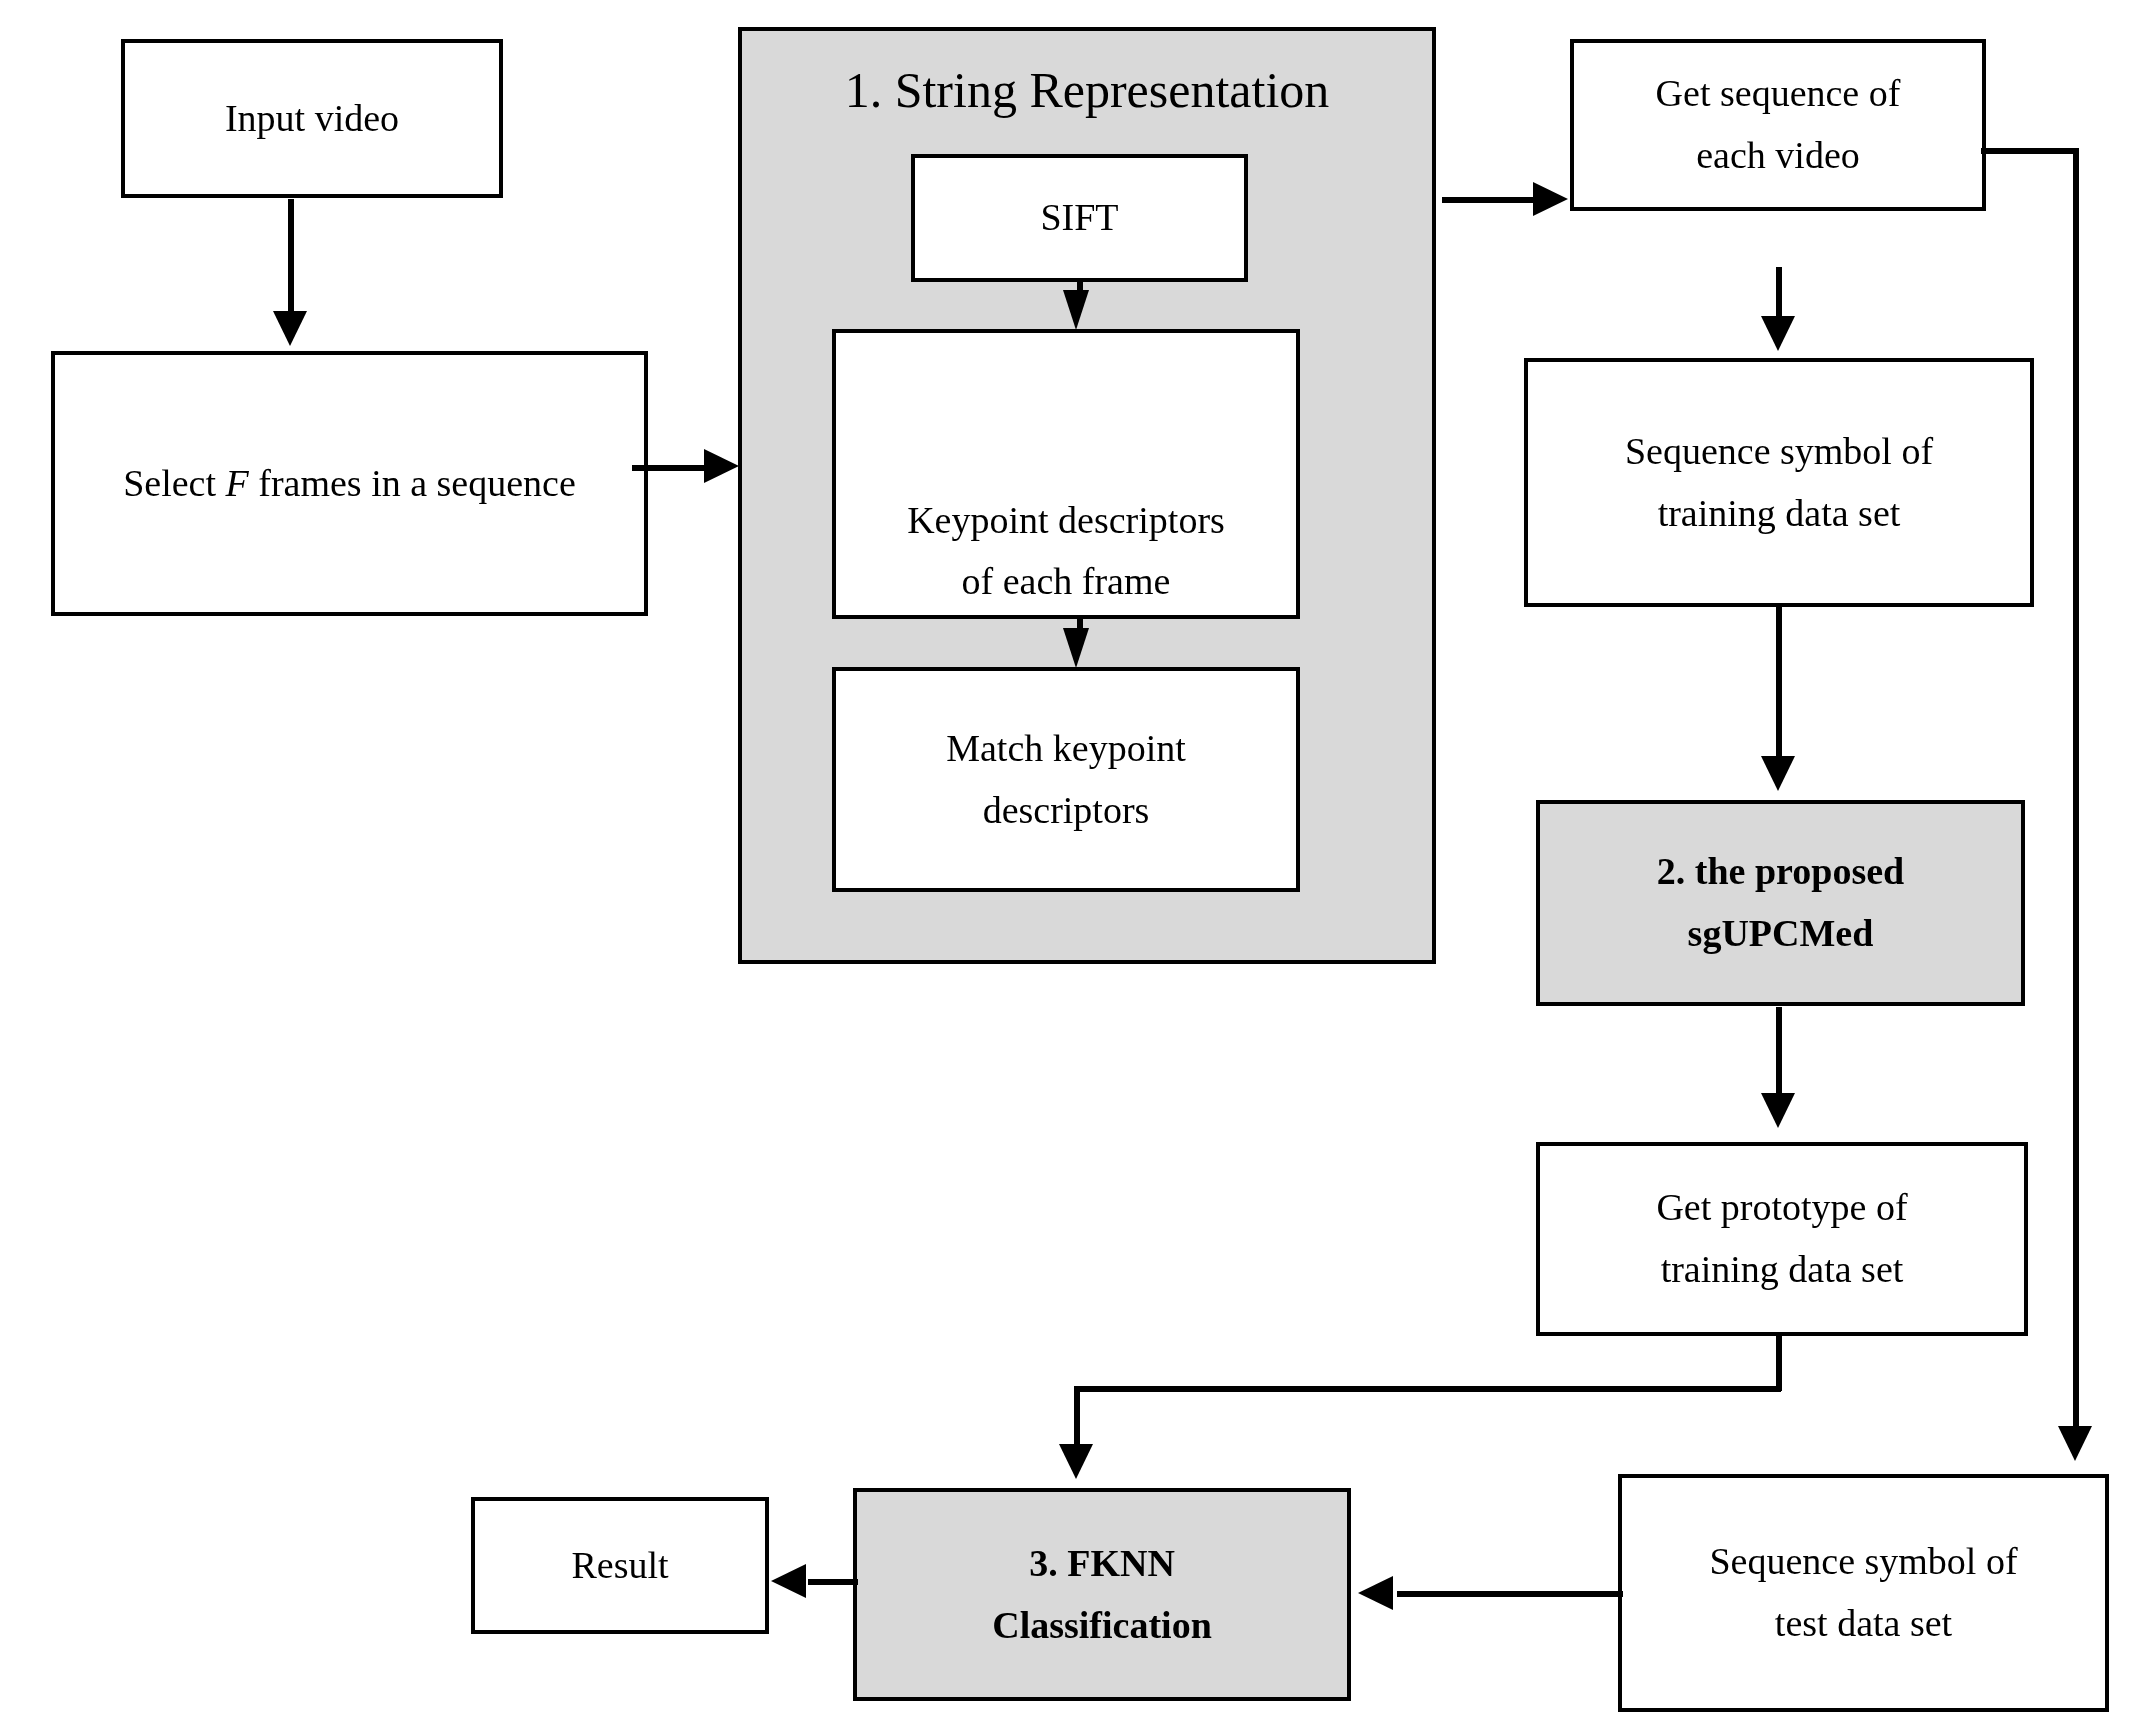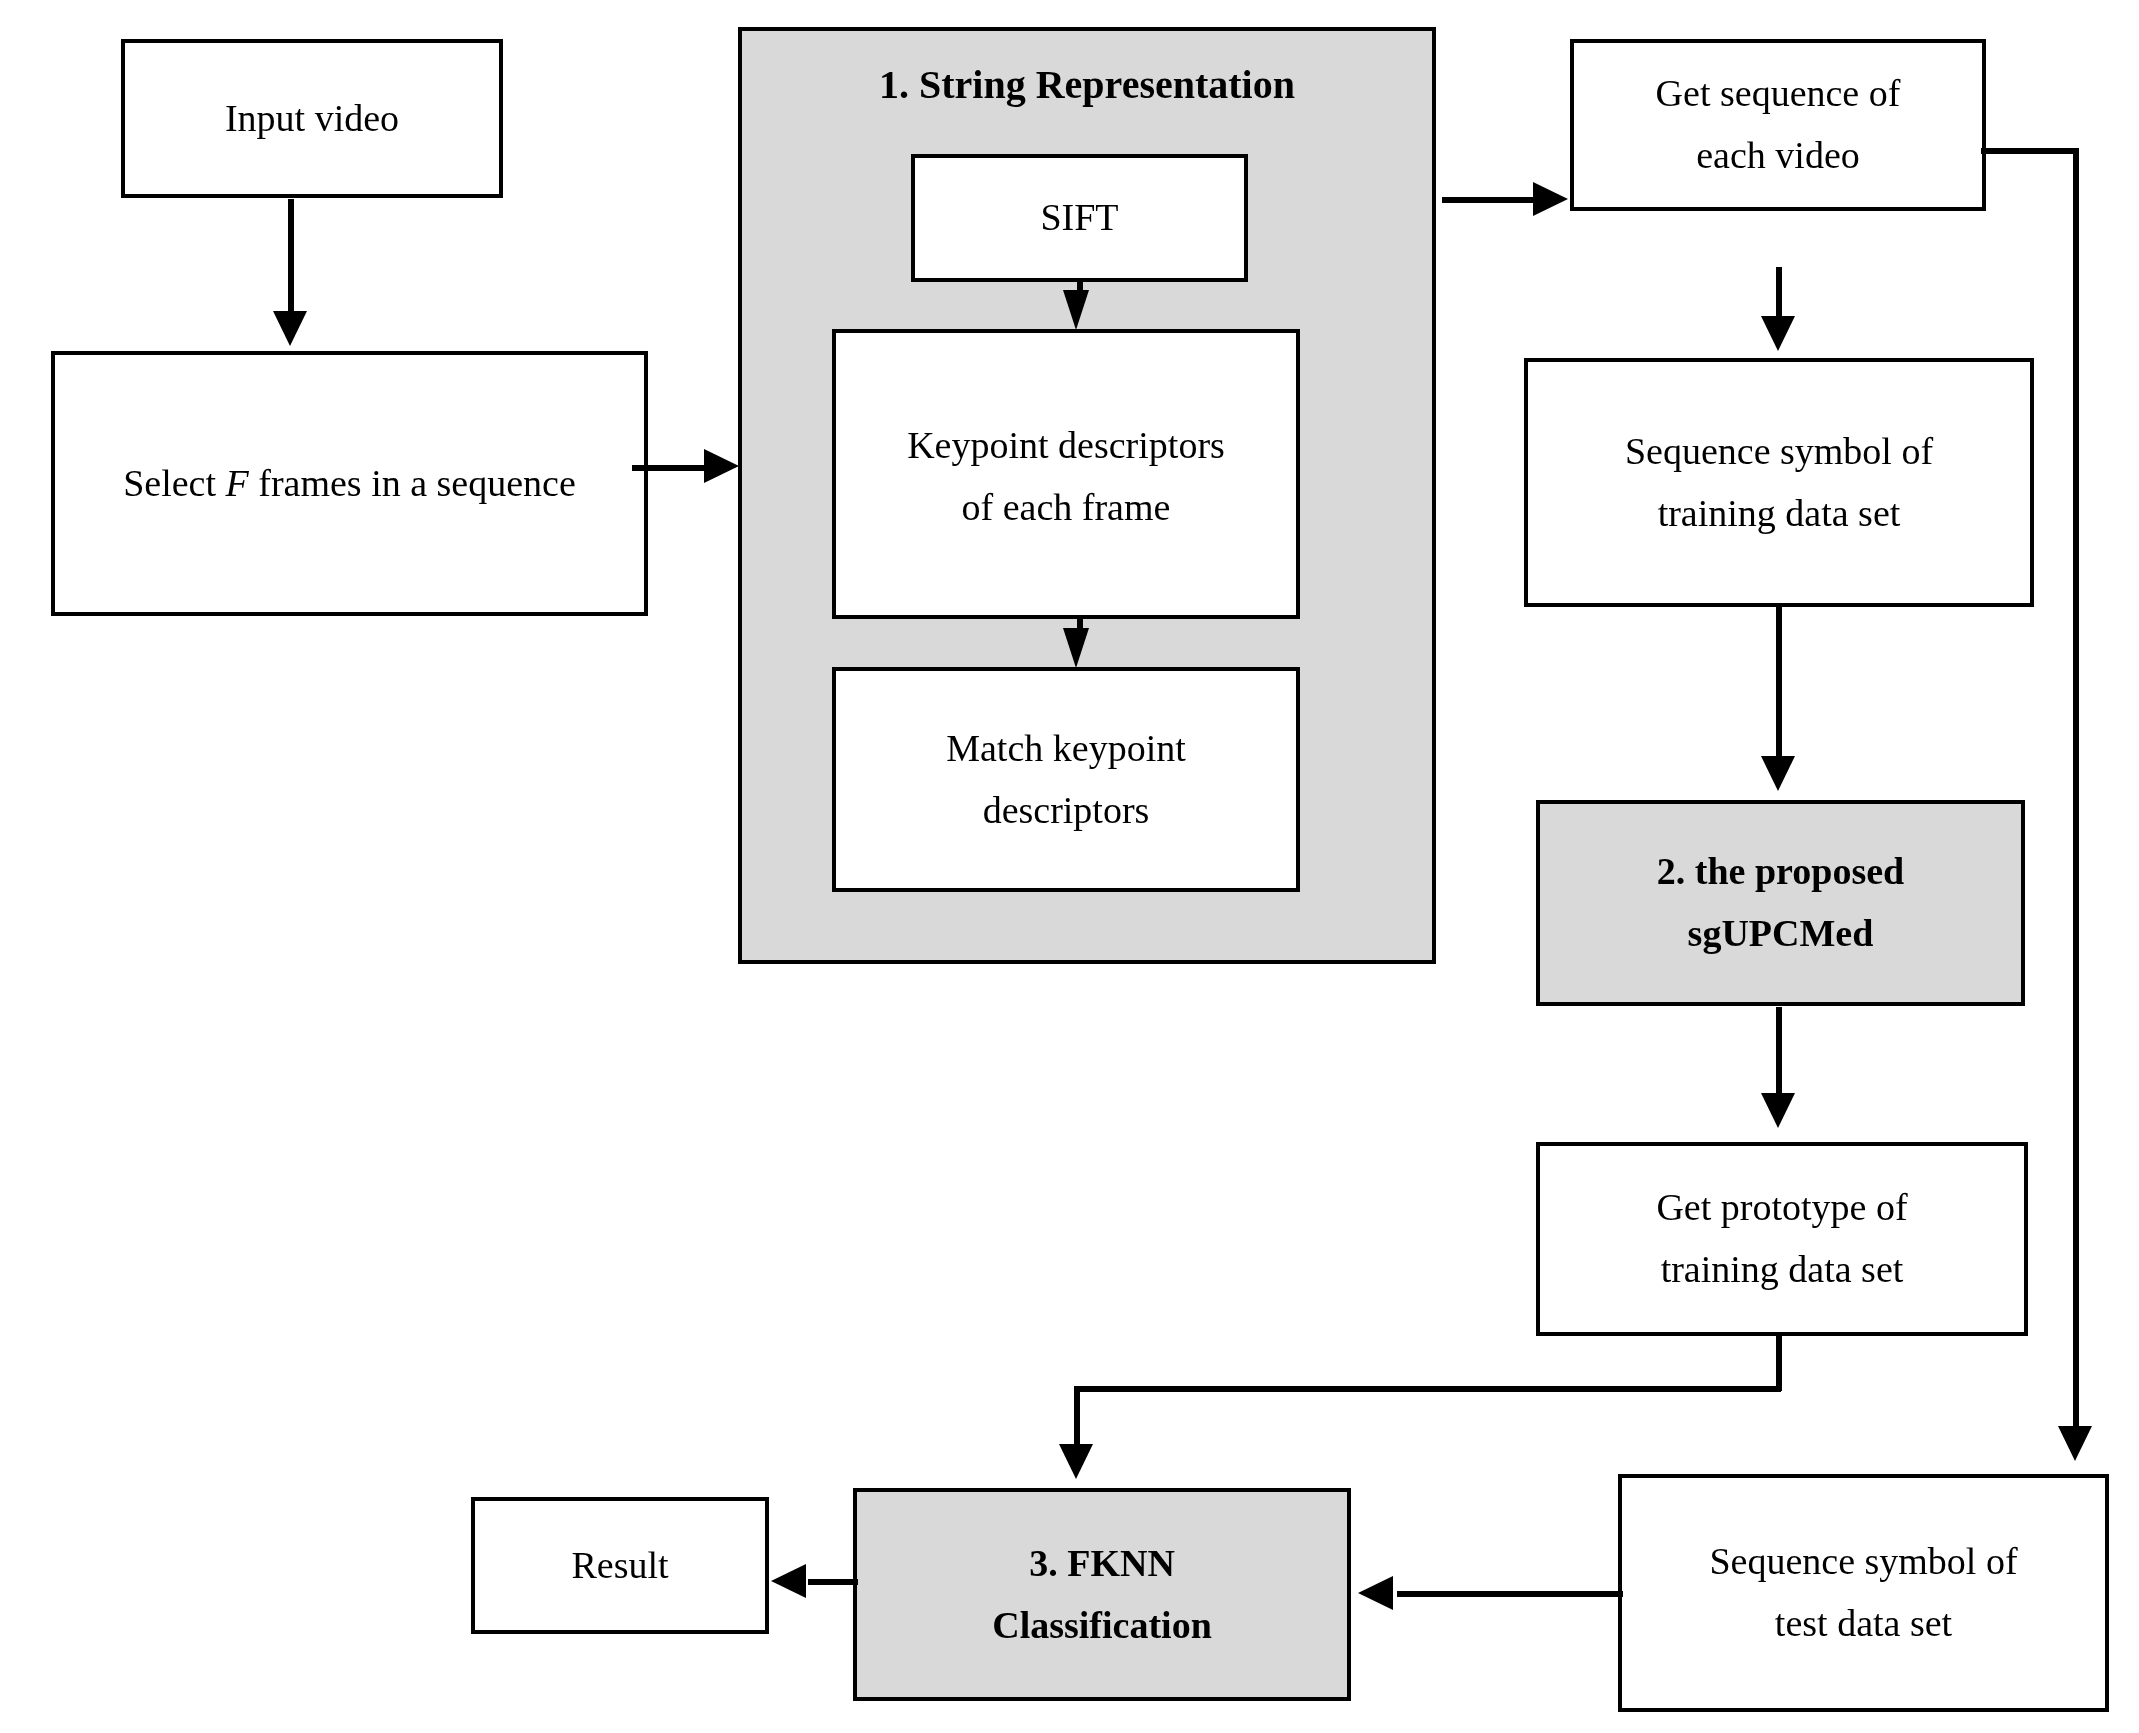--- a/index.html
+++ b/index.html
@@ -41,22 +41,22 @@
     position: absolute;
     box-sizing: border-box;
     border: 4.3px solid #000000;
     background: #d9d9d9;
   }
   .panel-title {
     position: absolute;
     left: 0;
     right: 16px;
     text-align: center;
-    font-size: 40px;
-    font-weight: bold;
+    font-size: 50px;
+    font-weight: normal;
     color: #000000;
     font-family: "Liberation Serif", "DejaVu Serif", serif;
   }
   .line-h {
     position: absolute;
     background: #000000;
     height: 5.5px;
   }
   .line-v {
     position: absolute;
@@ -108,21 +108,21 @@
   </div>
 
   <div class="node" style="left:51px; top:351px; width:597px; height:265px;">
     <span class="tl"><span>Select </span><span class="ital">F</span><span> frames in a sequence</span></span>
   </div>
 
   <div class="node" style="left:911px; top:154px; width:337px; height:128px;">
     <span class="tl">SIFT</span>
   </div>
 
-  <div class="node" style="left:832px; top:329px; width:468px; height:290px; justify-content:center; padding-top:8px;">
+  <div class="node" style="left:832px; top:329px; width:468px; height:290px; justify-content:flex-end; padding-top:8px;">
     <span class="tl">Keypoint descriptors</span>
     <span class="tl">of each frame</span>
   </div>
 
   <div class="node" style="left:832px; top:667px; width:468px; height:225px;">
     <span class="tl">Match keypoint</span>
     <span class="tl">descriptors</span>
   </div>
 
   <div class="node" style="left:1570px; top:39px; width:416px; height:172px;">

